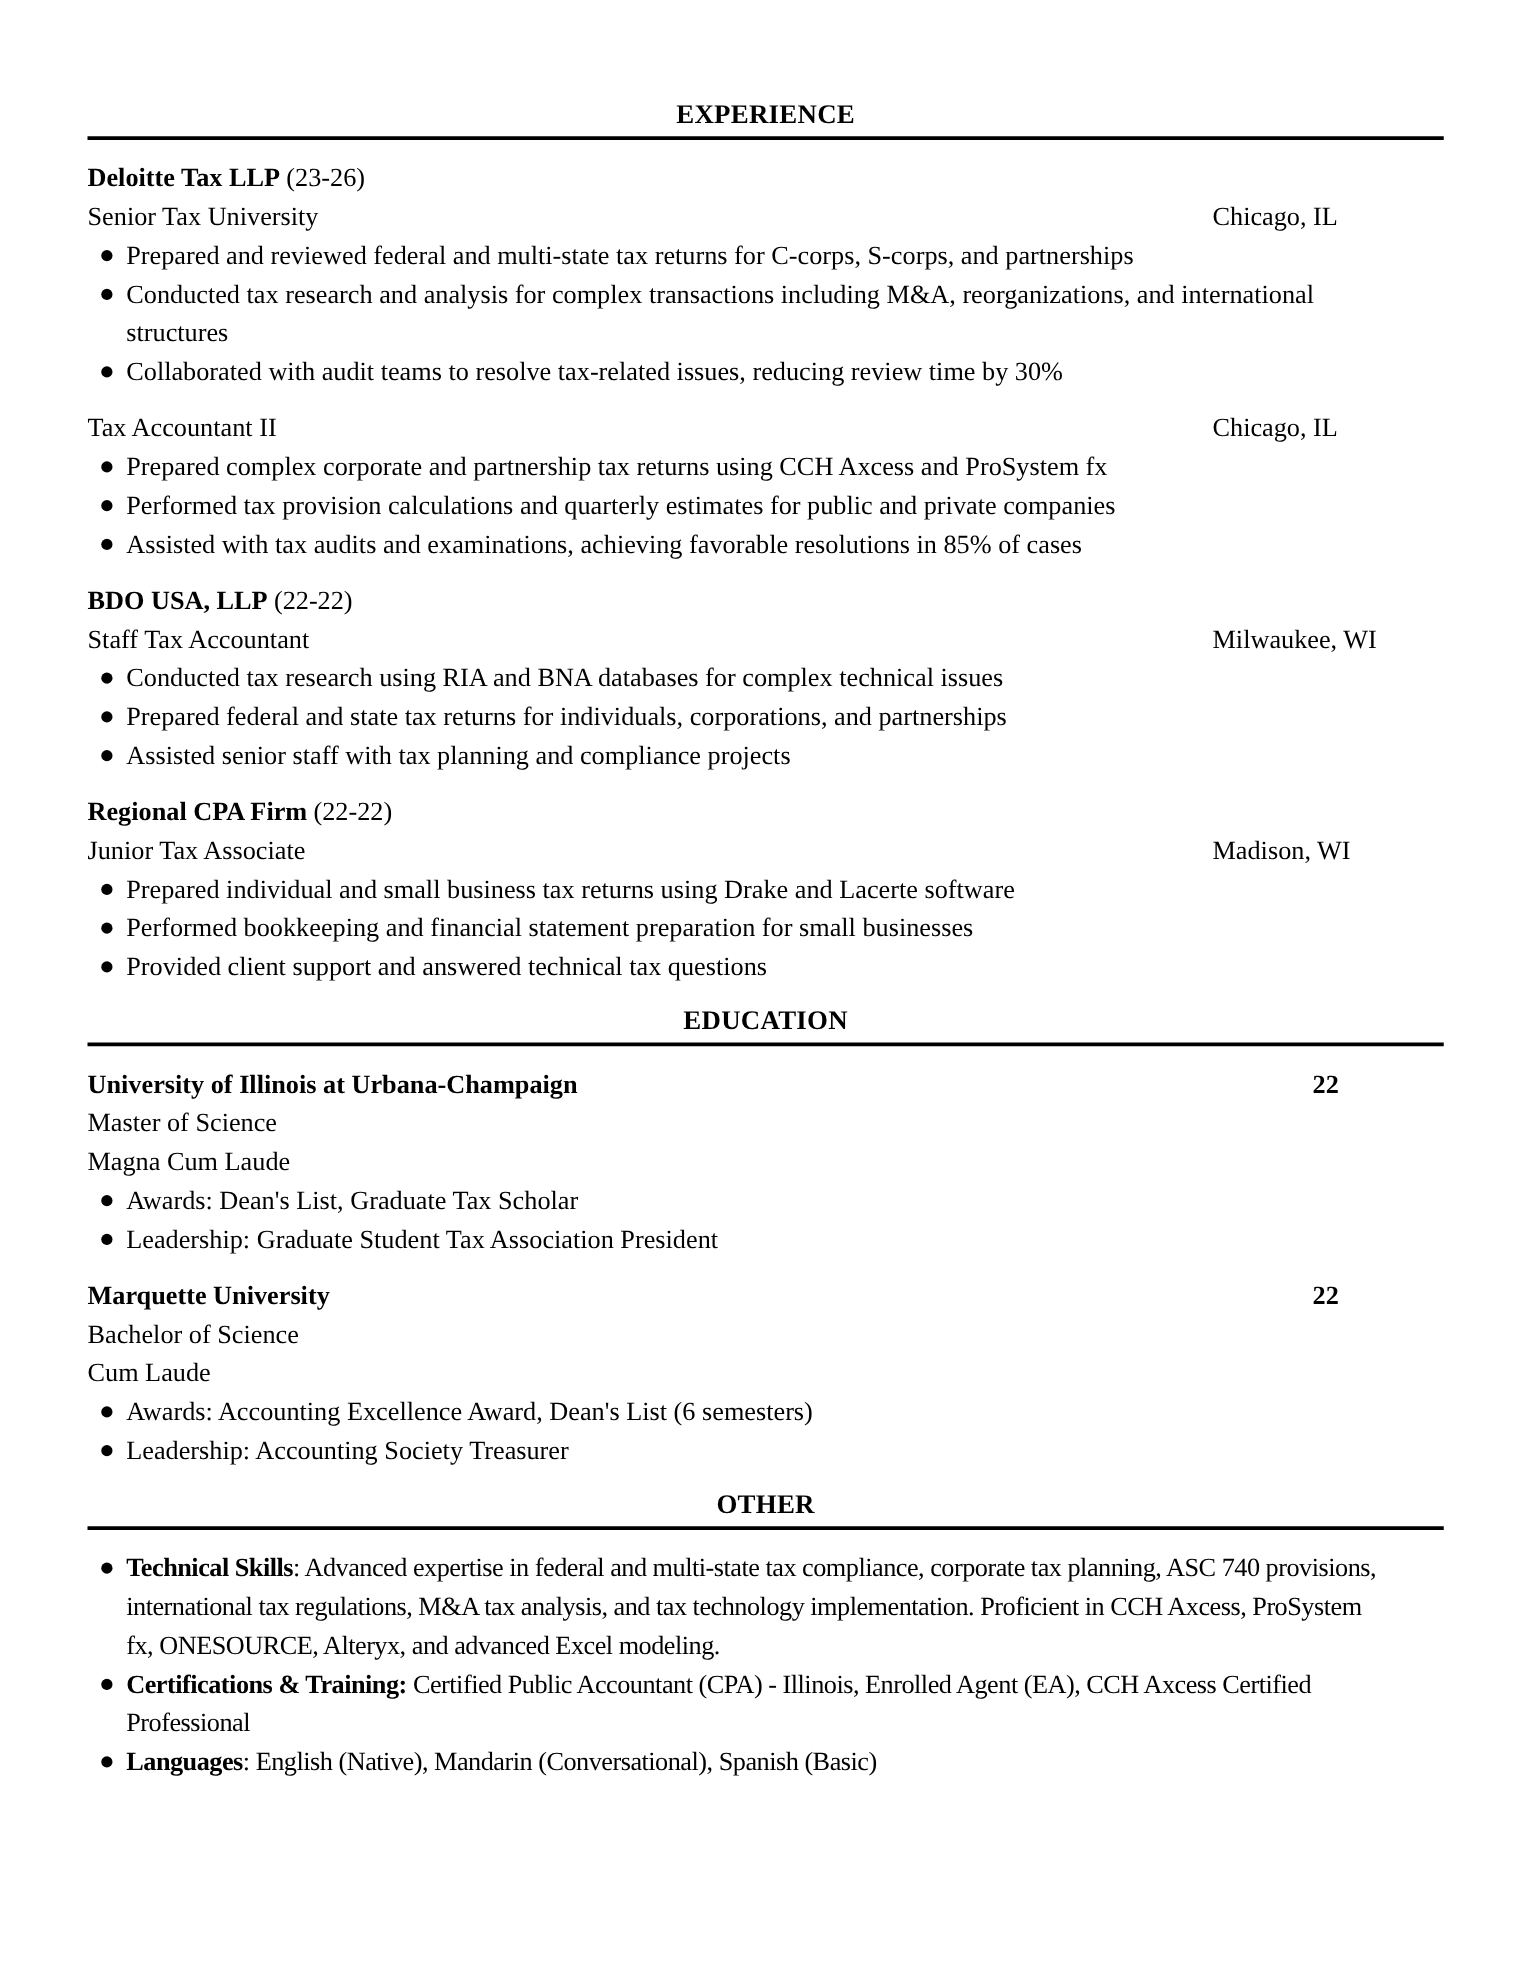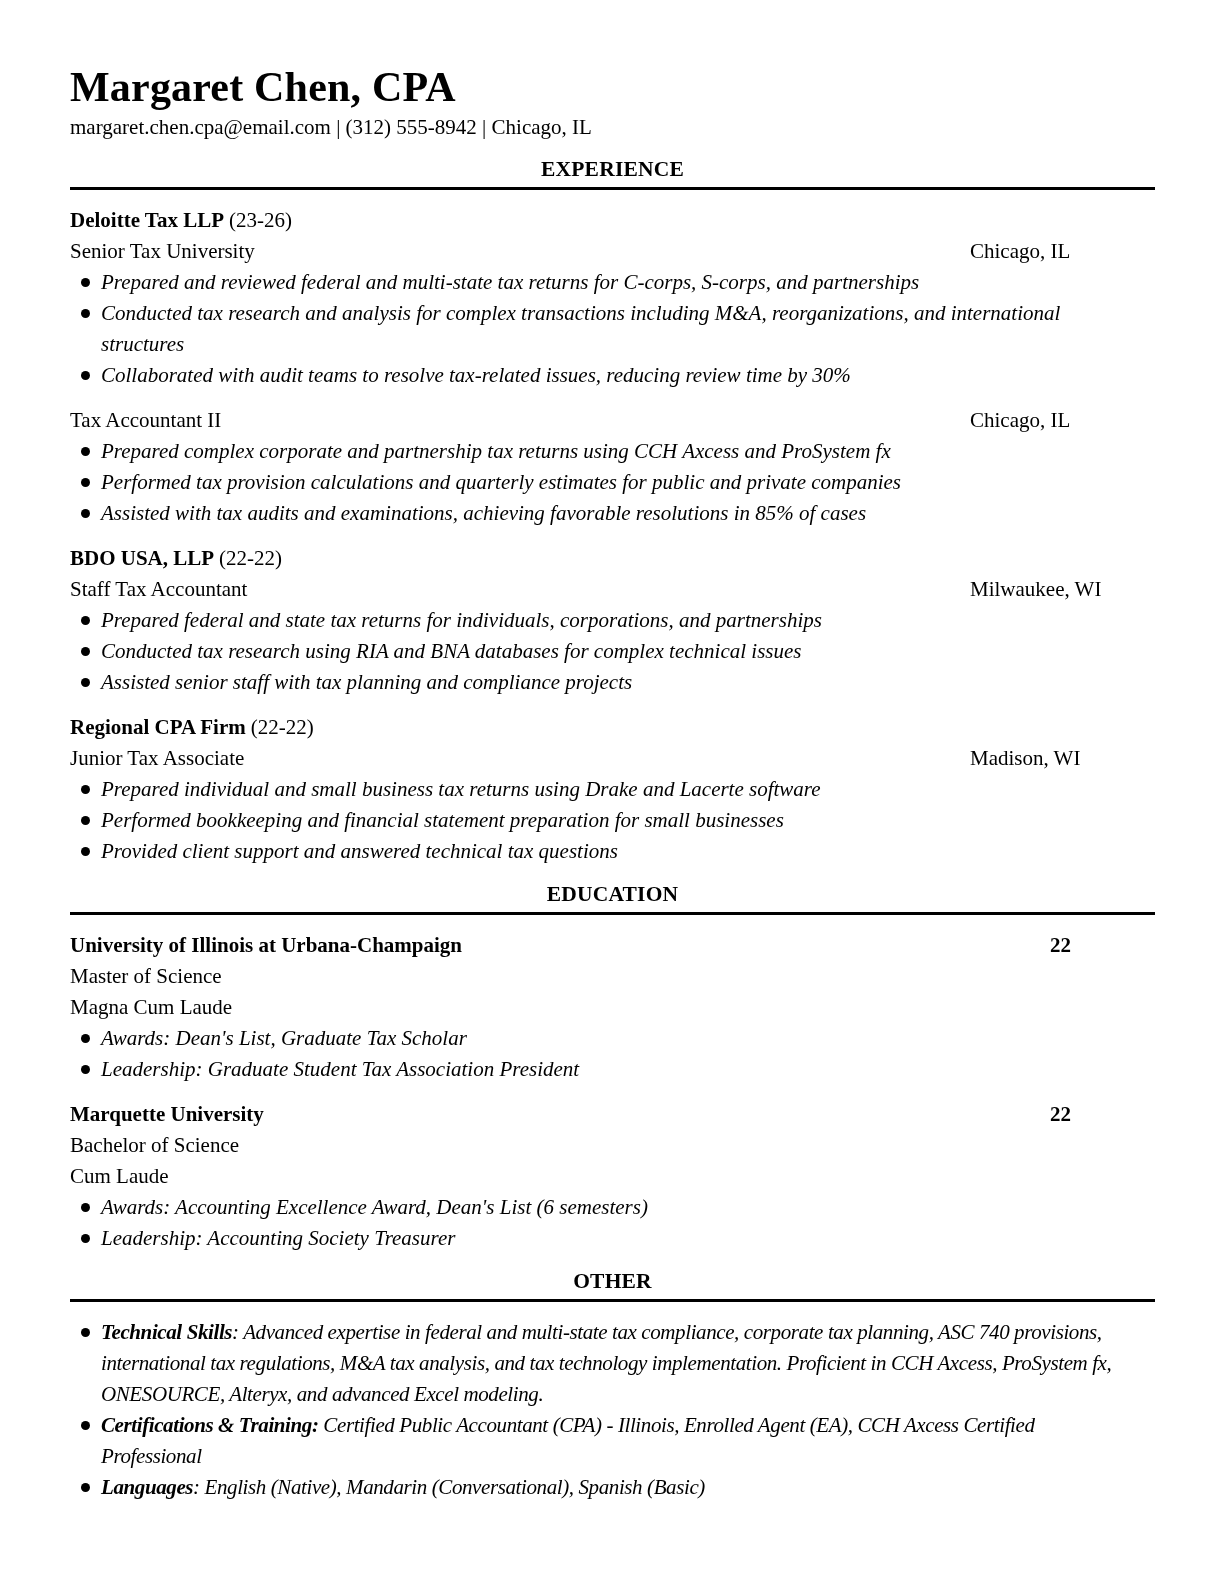--- a/index.html
+++ b/index.html
@@ -67,38 +67,33 @@
     left: 11px;
     top: 11px;
     width: 9px;
     height: 9px;
     border-radius: 50%;
     background: #000000;
   }
   .btext {
     display: block;
     max-width: 1000px;
-    font-style: italic;
   }
   .other-row .btext {
     max-width: 1012px;
     letter-spacing: -0.4px;
   }
   .olabel { font-weight: bold; }
   section { margin: 0; }
 </style>
 </head>
 <body>
 
 <div class="page">
 
-  <header>
-    <h1 class="name">Margaret Chen, CPA</h1>
-    <div class="contact">margaret.chen.cpa@email.com | (312) 555-8942 | Chicago, IL</div>
-  </header>
 
   <section>
     <h2 class="section-title">EXPERIENCE</h2>
     <div id="experience-entries">
   <div class="entry">
     <div class="head"><span class="company">Deloitte Tax LLP</span><span class="dates">(23-26)</span></div>
     <div class="sub"><span class="role">Senior Tax University</span><span class="loc">Chicago, IL</span></div>
     <ul class="bullets">
   <li class="bullet-row">
     <span class="dot"></span>
@@ -136,26 +131,26 @@
   </li>
 </ul>
   </div>
 
   <div class="entry">
     <div class="head"><span class="company">BDO USA, LLP</span><span class="dates">(22-22)</span></div>
     <div class="sub"><span class="role">Staff Tax Accountant</span><span class="loc">Milwaukee, WI</span></div>
     <ul class="bullets">
   <li class="bullet-row">
     <span class="dot"></span>
+    <span class="btext">Conducted tax research using RIA and BNA databases for complex technical issues</span>
+  </li>
+
+  <li class="bullet-row">
+    <span class="dot"></span>
     <span class="btext">Prepared federal and state tax returns for individuals, corporations, and partnerships</span>
-  </li>
-
-  <li class="bullet-row">
-    <span class="dot"></span>
-    <span class="btext">Conducted tax research using RIA and BNA databases for complex technical issues</span>
   </li>
 
   <li class="bullet-row">
     <span class="dot"></span>
     <span class="btext">Assisted senior staff with tax planning and compliance projects</span>
   </li>
 </ul>
   </div>
 
   <div class="entry">

